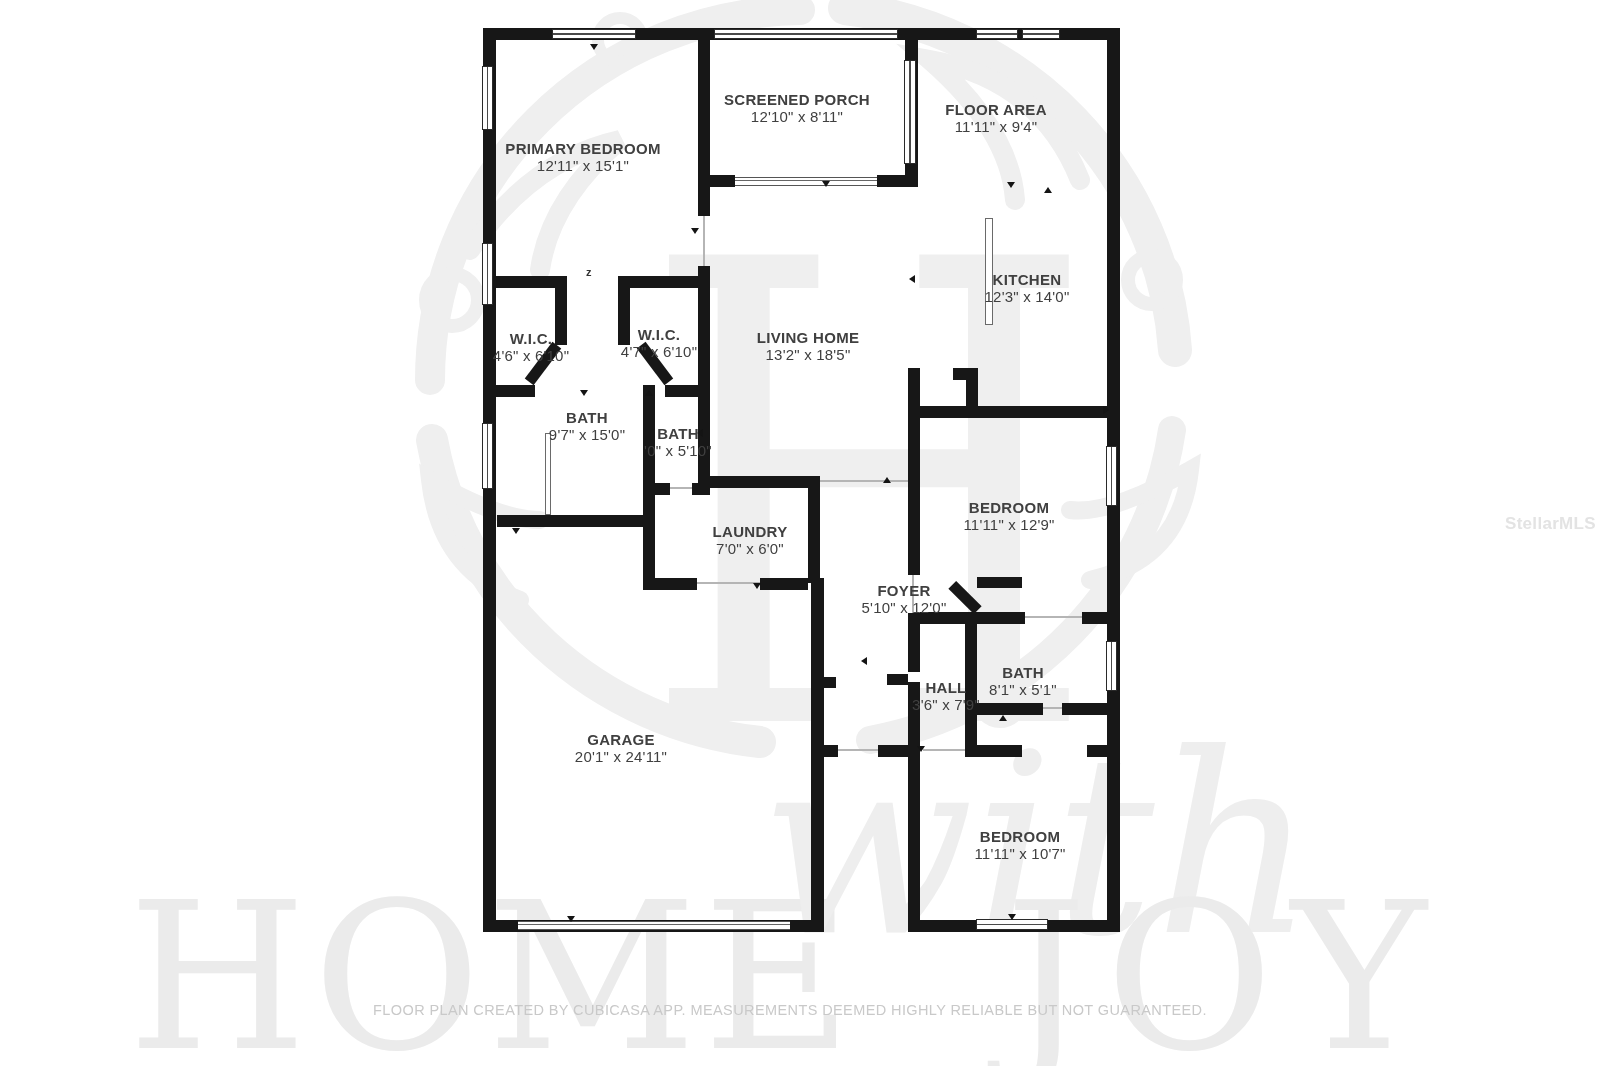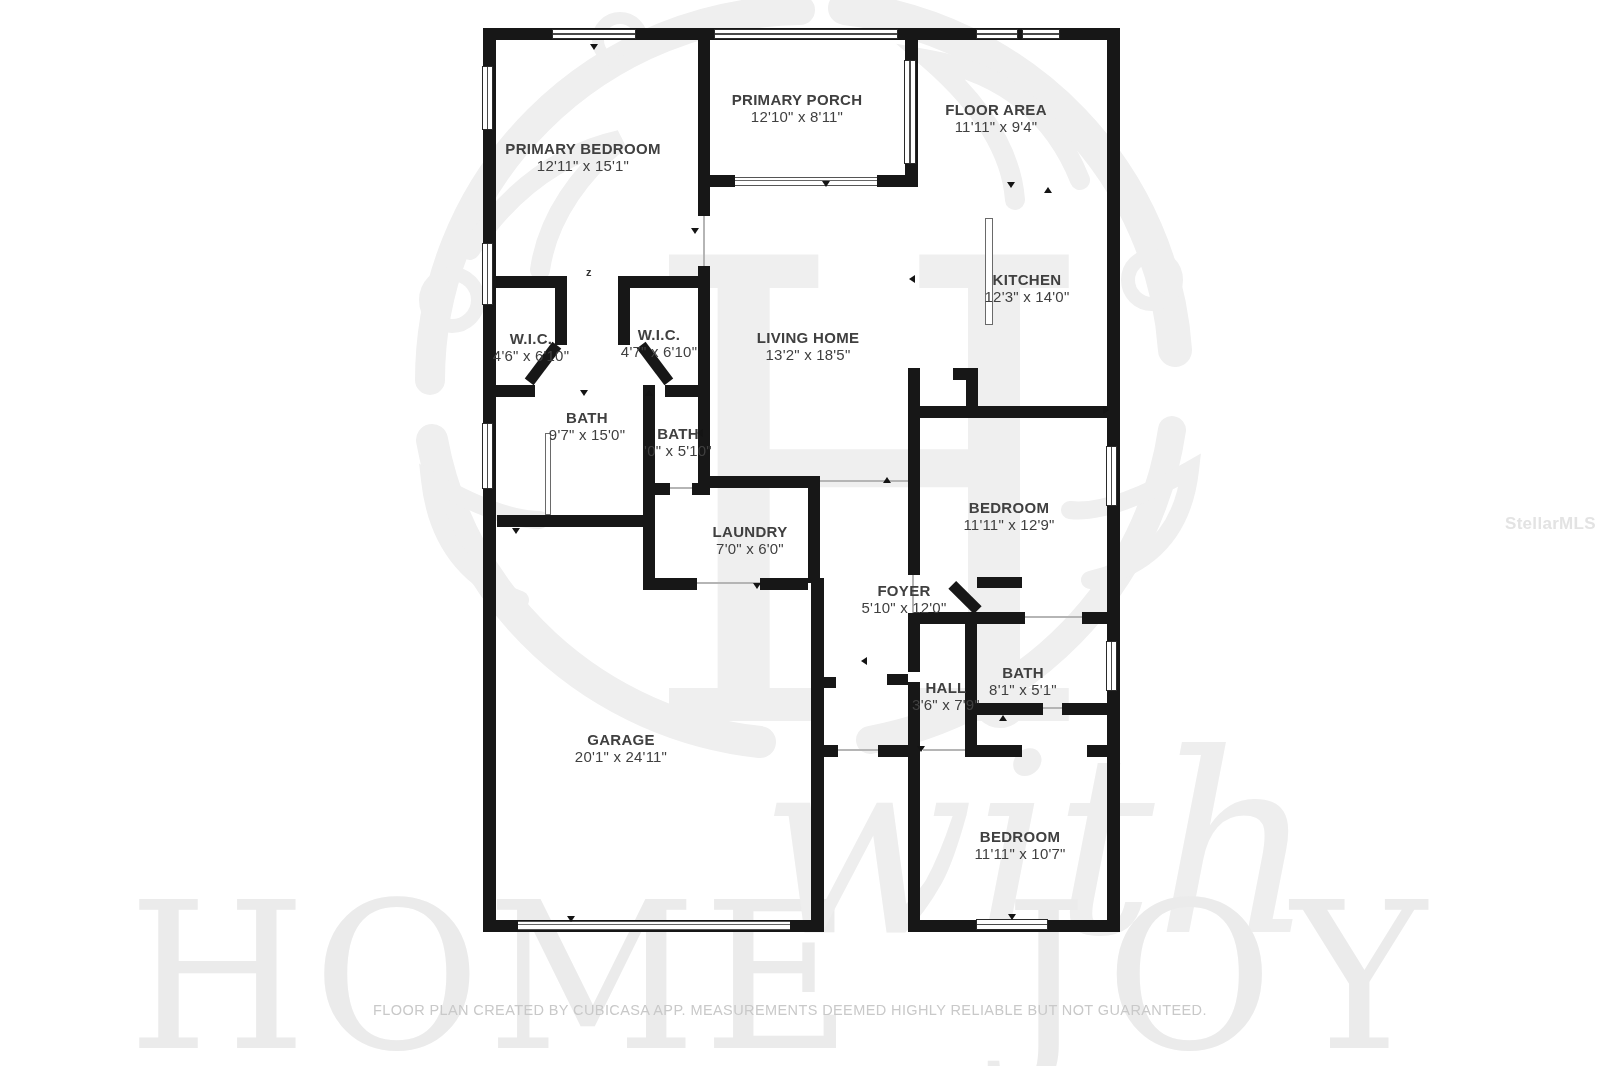--- a/index.html
+++ b/index.html
@@ -168,21 +168,21 @@
     <div class="tick" style="left:917px;top:746px"></div>
     <div class="tick" style="left:999px;top:715px;transform:rotate(180deg)"></div>
     <div class="tick" style="left:1102px;top:407px;transform:rotate(270deg)"></div>
     <div class="tick" style="left:567px;top:916px"></div>
     <div class="tick" style="left:1008px;top:914px"></div>
     <div class="tick" style="left:883px;top:477px;transform:rotate(180deg)"></div>
   </div>
 
   <div id="room-labels">
       <div class="room" style="left: 797px; top: 108px;">
-        <div class="rname">PRIMARY PORCH</div>
+        <div class="rname">SCREENED PORCH</div>
         <div class="rdims">12'10" x 8'11"</div>
       </div>
       <div class="room" style="left: 996px; top: 118px;">
         <div class="rname">FLOOR AREA</div>
         <div class="rdims">11'11" x 9'4"</div>
       </div>
       <div class="room" style="left: 583px; top: 157px;">
         <div class="rname">PRIMARY BEDROOM</div>
         <div class="rdims">12'11" x 15'1"</div>
       </div>

